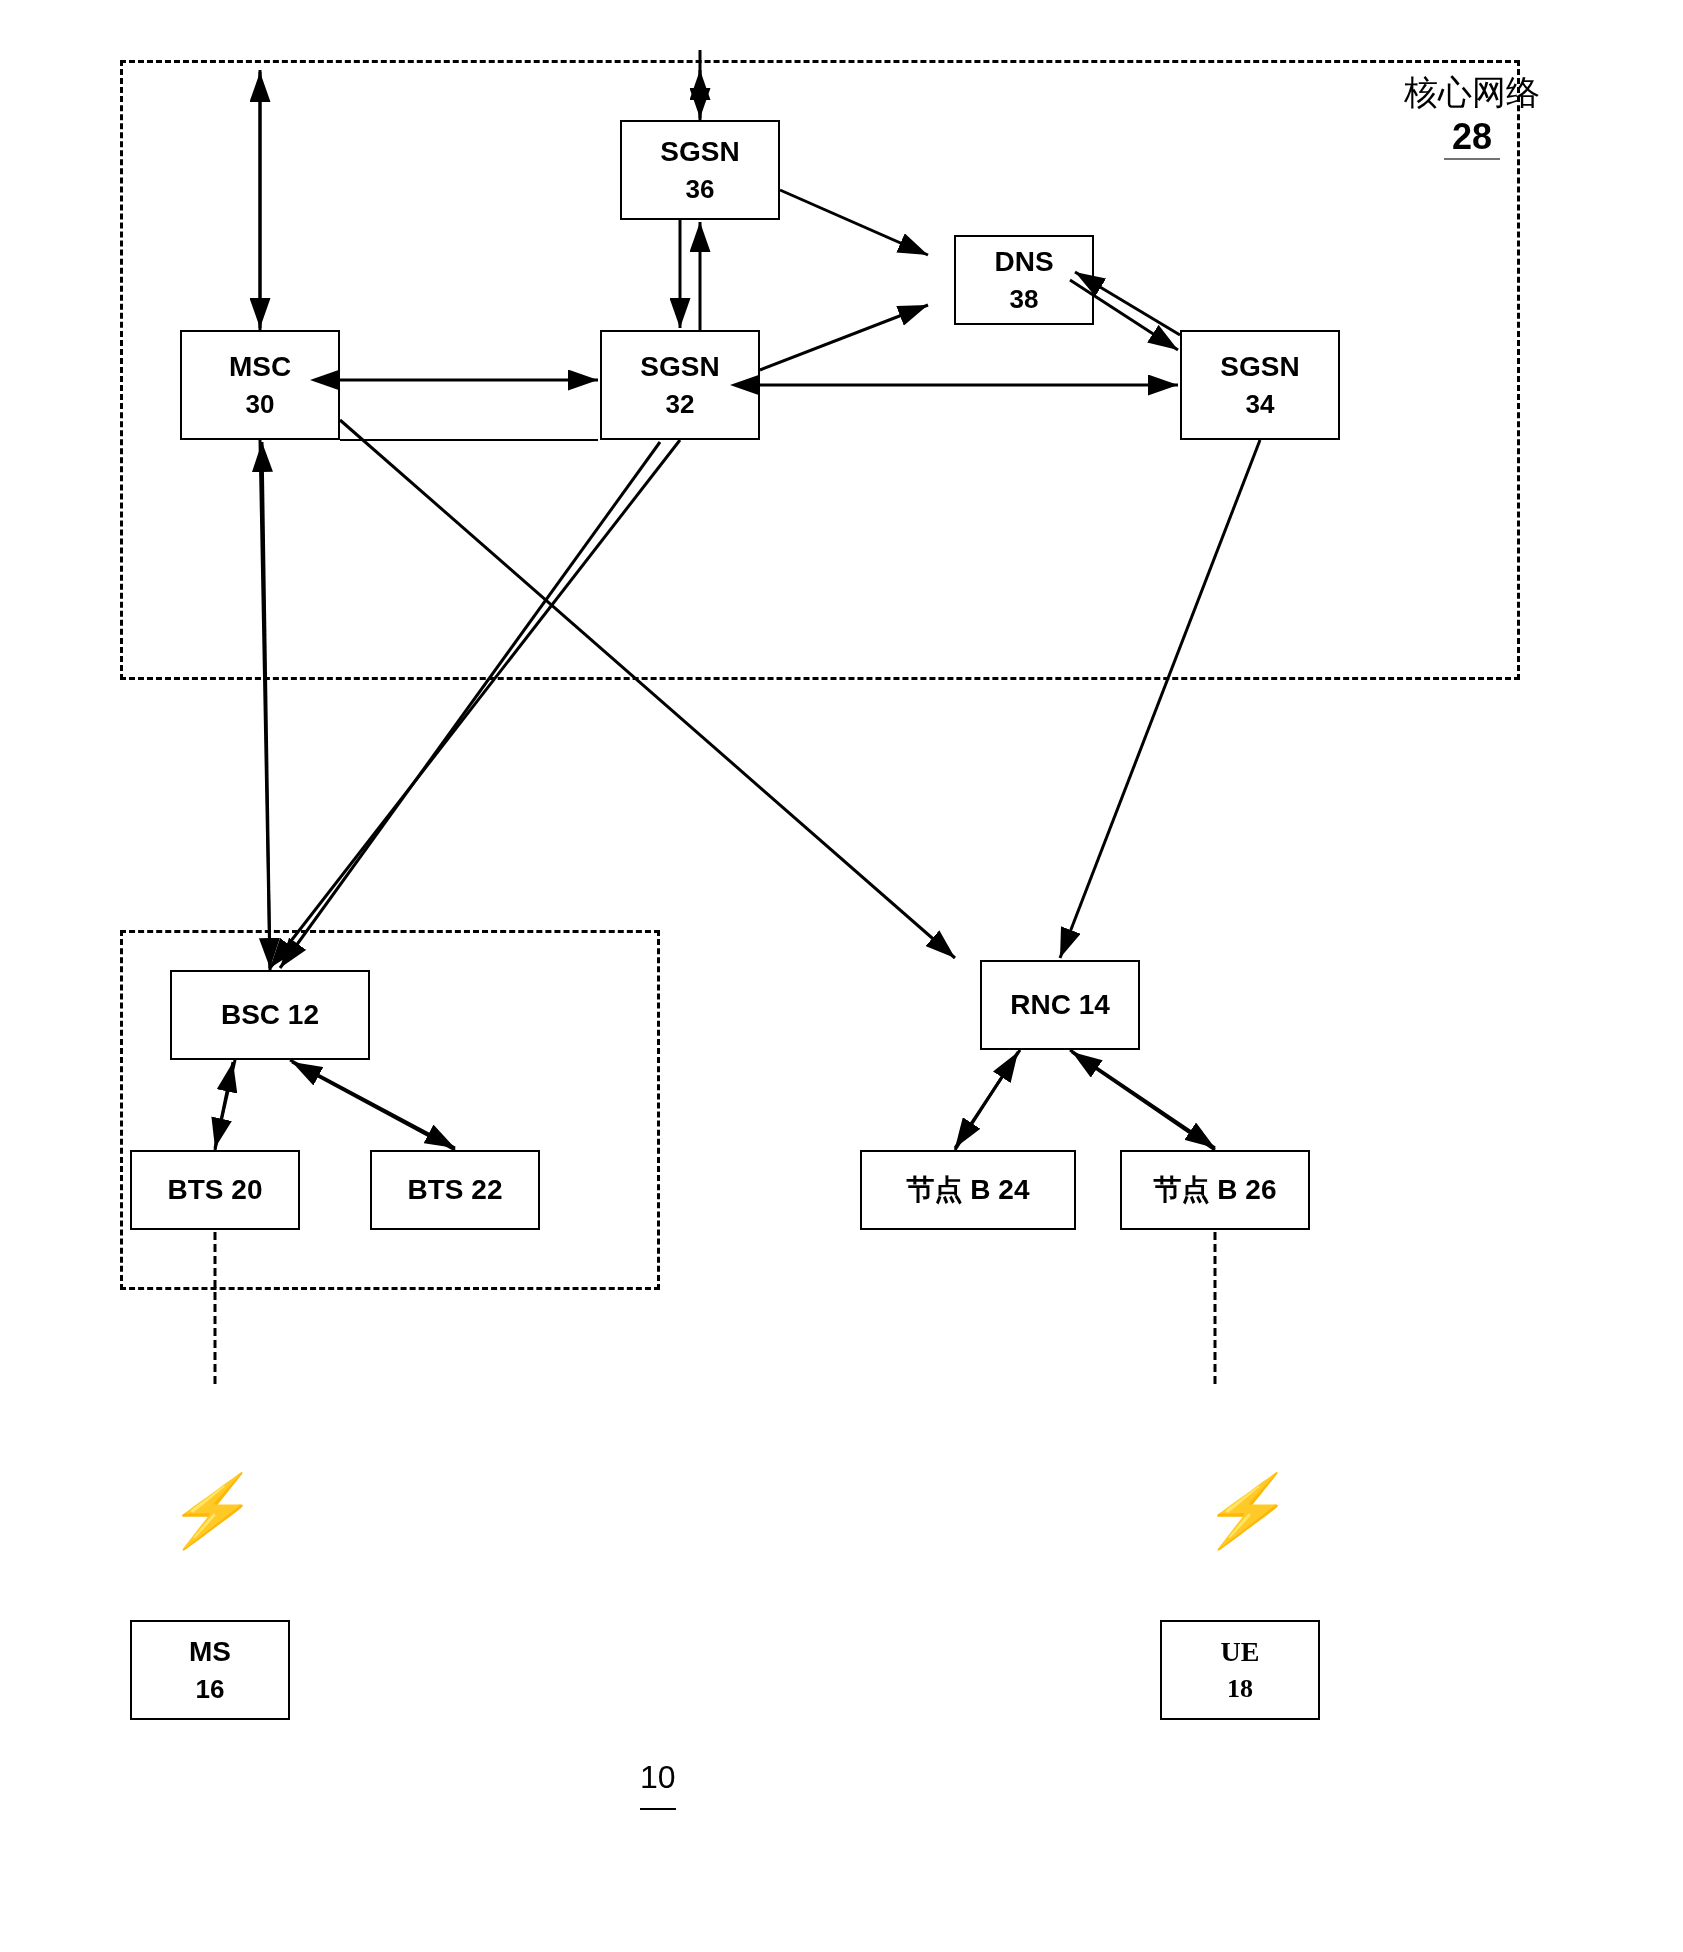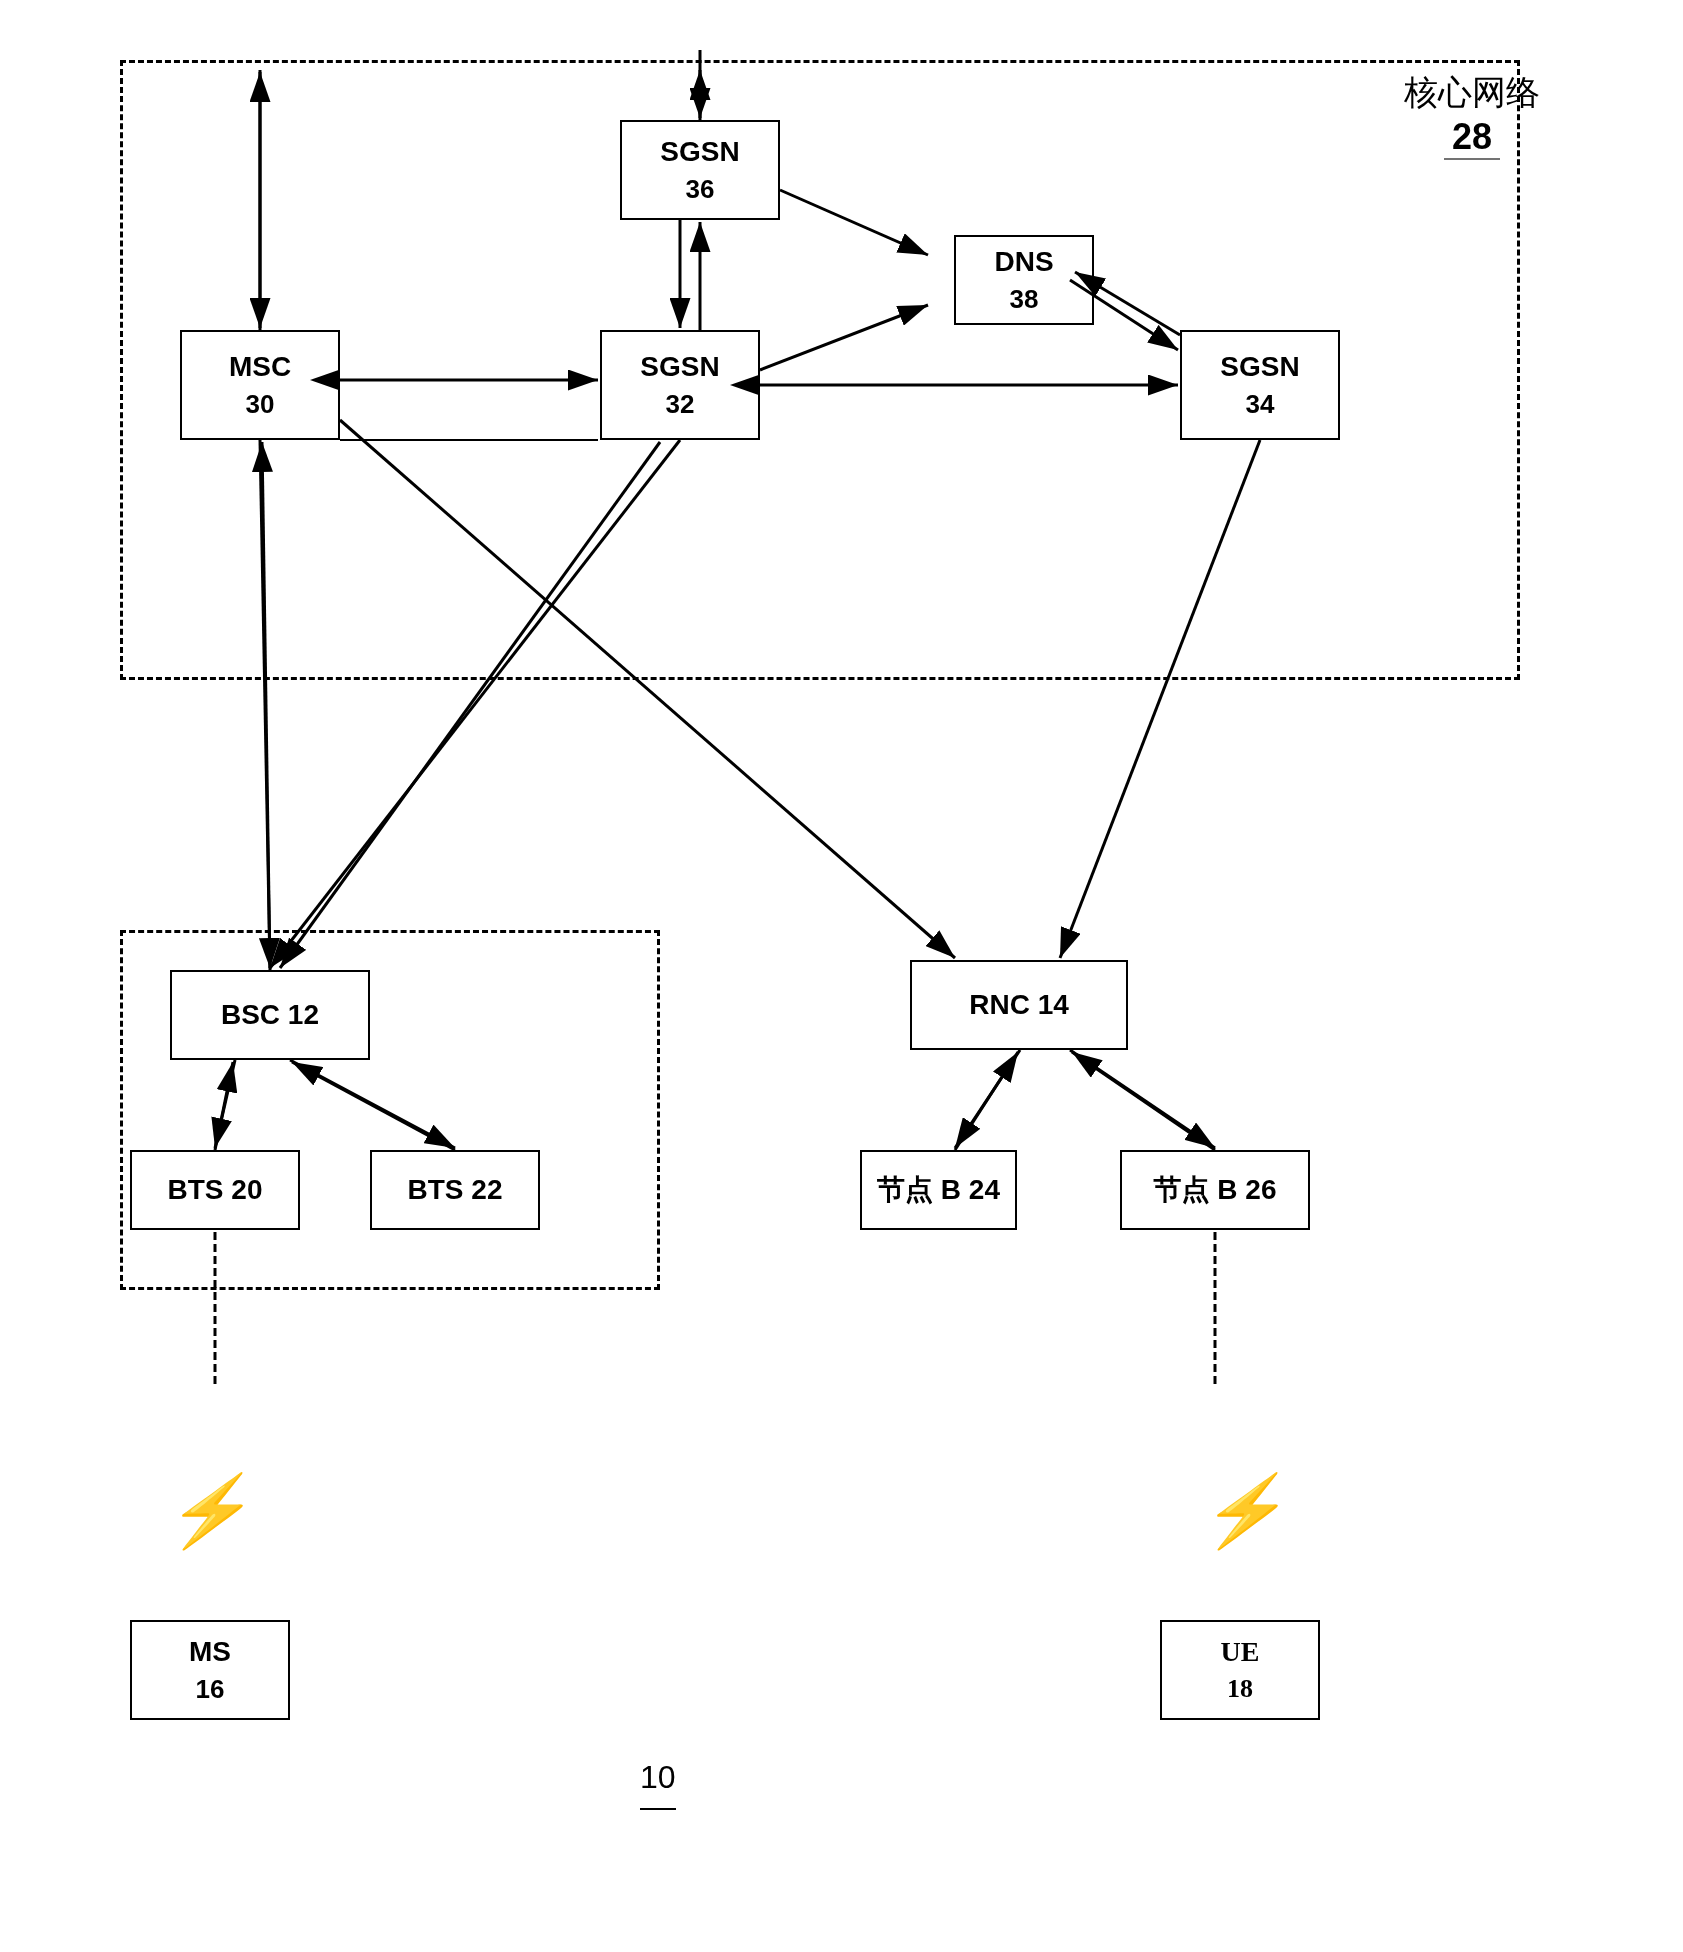--- a/index.html
+++ b/index.html
@@ -145,33 +145,33 @@
 
   <div class="node-box" style="width:160px; height:110px; top:290px; left:1120px;">
     <span class="label-text">SGSN</span>
     <span class="label-num">34</span>
   </div>
 
   <div class="node-box" style="width:200px; height:90px; top:930px; left:110px;">
     <span class="label-text">BSC 12</span>
   </div>
 
-  <div class="node-box" style="width:218px; height:90px; top:920px; left:850px;">
+  <div class="node-box" style="width:160px; height:90px; top:920px; left:920px;">
     <span class="label-text">RNC 14</span>
   </div>
 
   <div class="node-box" style="width:170px; height:80px; top:1110px; left:70px;">
     <span class="label-text">BTS 20</span>
   </div>
 
   <div class="node-box" style="width:170px; height:80px; top:1110px; left:310px;">
     <span class="label-text">BTS 22</span>
   </div>
 
-  <div class="node-box" style="width:157px; height:80px; top:1110px; left:800px;">
+  <div class="node-box" style="width:216px; height:80px; top:1110px; left:800px;">
     <span class="label-text">节点 B 24</span>
   </div>
 
   <div class="node-box" style="width:190px; height:80px; top:1110px; left:1060px;">
     <span class="label-text">节点 B 26</span>
   </div>
 
   <div class="node-box" style="width:160px; height:100px; top:1580px; left:70px;">
     <span class="label-text">MS</span>
     <span class="label-num">16</span>

